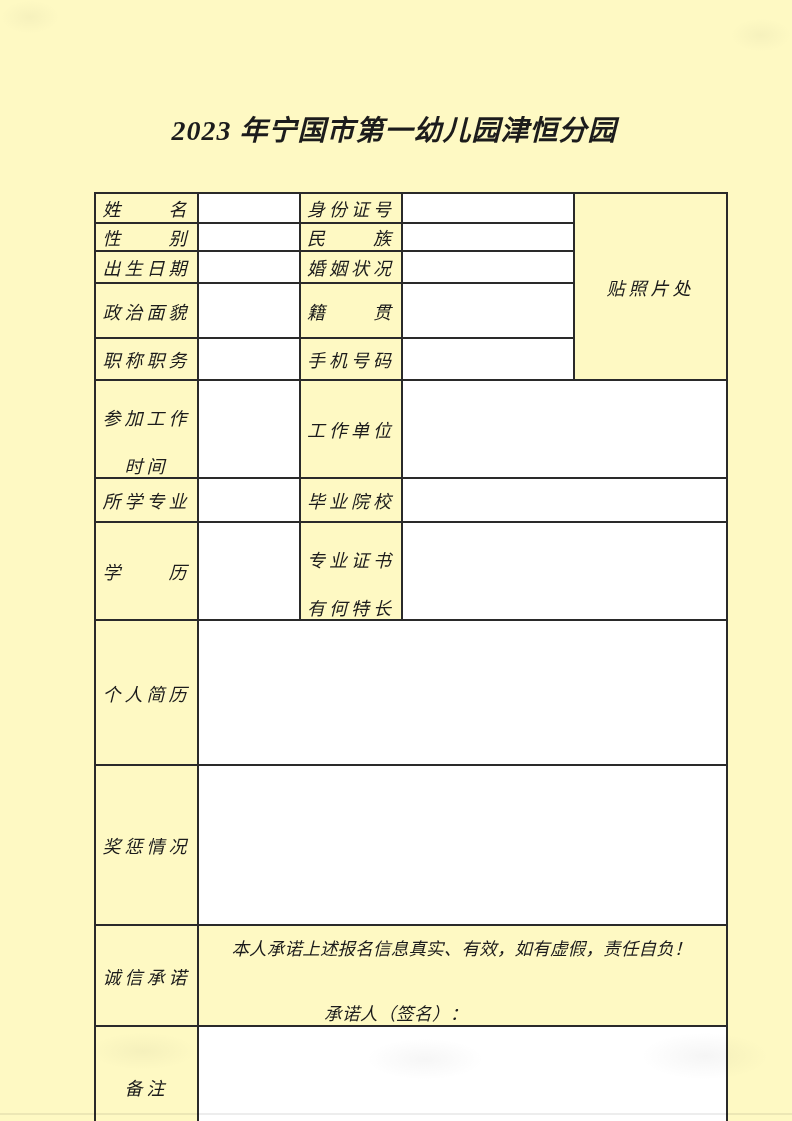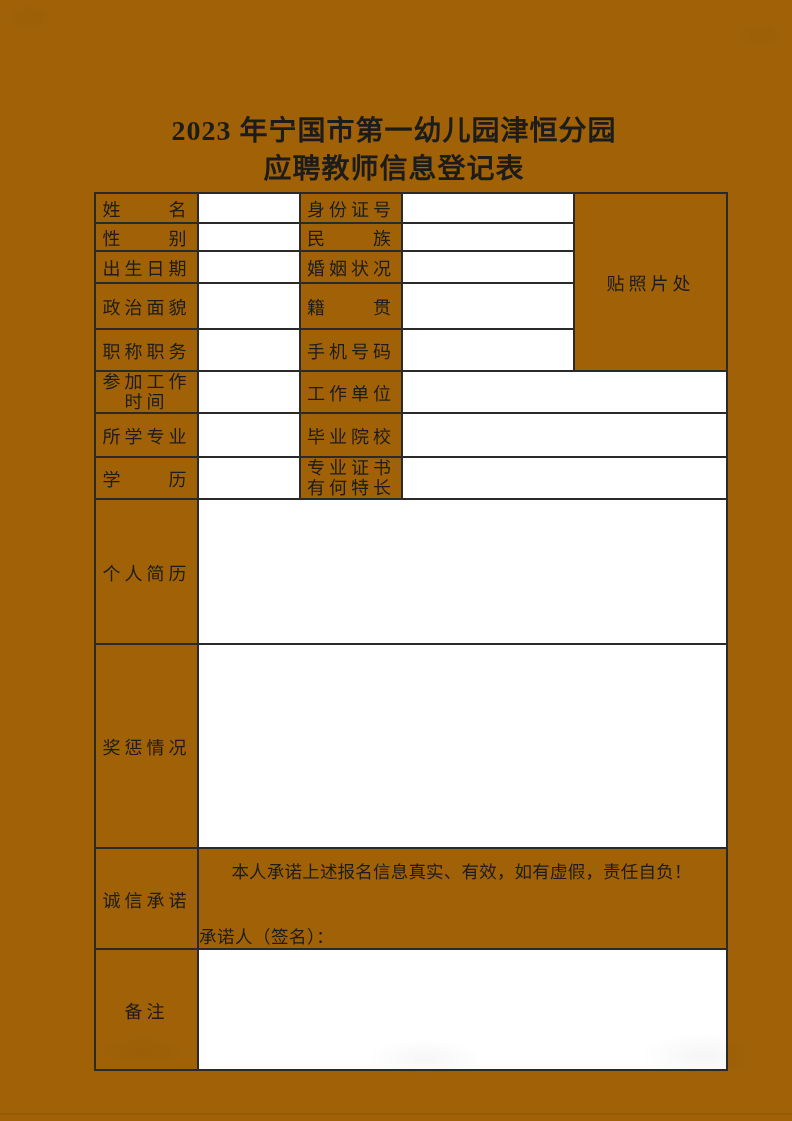--- a/index.html
+++ b/index.html
@@ -4,21 +4,21 @@
 <style>
   html,body{margin:0;padding:0;}
   body{
     width:792px;height:1121px;
     background:#ffffff;
     font-family:"Liberation Serif","DejaVu Serif",serif;
     color:#1c1c1c;
     position:relative;
     overflow:hidden;
   }
-  .page{position:absolute;inset:0;background:#a16207;}
+  .page{position:absolute;inset:0;background:#fef9c3;font-style:italic;}
 
   
   .title-wrap{
     position:absolute;left:78px;top:112px;width:632px;
     text-align:center;
   }
   .title-line{
     font-size:28px;font-weight:bold;line-height:38px;
     letter-spacing:1px;white-space:nowrap;
   }
@@ -32,40 +32,40 @@
   table.form td{
     border:2px solid #2a2a2a;
     padding:0;
     vertical-align:middle;
     font-size:18px;
     letter-spacing:4px;
     text-align:center;
     overflow:hidden;
   }
   td.lab{color:#1c1c1c;}
-  td.lab .l2{line-height:20px;}
+  td.lab .l2{line-height:20px;margin-top:28px;}
   td.val{background:#ffffff;}
   td.photo{letter-spacing:4px;}
   td.bigval{vertical-align:top;text-align:left;}
 
   tr.r1{height:30px;} tr.r2{height:23px;} tr.r3{height:32px;}
-  tr.r4{height:46px;} tr.r5{height:42px;} tr.r6{height:42px;}
+  tr.r4{height:55px;} tr.r5{height:42px;} tr.r6{height:42px;}
   tr.r7{height:44px;} tr.r8{height:29px;} tr.r9{height:145px;}
-  tr.r10{height:204px;} tr.r11{height:99px;} tr.r12{height:121px;padding-left:32px;}
+  tr.r10{height:160px;} tr.r11{height:99px;} tr.r12{height:121px;padding-left:32px;}
 
   
   td.commit{vertical-align:top;text-align:left;letter-spacing:0;margin-left:28px;}
   .commit-body{
     margin:12px 8px 0 6px;
     font-size:17.5px;line-height:22px;letter-spacing:0.2px;
   }
   .commit-sign{
     margin:40px 133px 0 0;
     font-size:17.5px;letter-spacing:0.5px;
-    text-align:left;
+    text-align:center;
   }
 
   
   .smudge{position:absolute;pointer-events:none;}
   .sm-a{left:88px;top:1032px;width:110px;height:38px;
         background:radial-gradient(ellipse at center,rgba(0,0,0,0.035),rgba(0,0,0,0) 70%);}
   .sm-b{left:365px;top:1038px;width:120px;height:42px;
         background:radial-gradient(ellipse at center,rgba(0,0,0,0.035),rgba(0,0,0,0) 70%);}
   .sm-c{left:640px;top:1032px;width:130px;height:48px;
         background:radial-gradient(ellipse at center,rgba(0,0,0,0.04),rgba(0,0,0,0) 70%);}
@@ -78,21 +78,20 @@
     background:rgba(0,0,0,0.07);
   }
 </style>
 </head>
 <body>
 
 <div class="page">
 
   <div class="title-wrap">
     <div class="title-line">2023 年宁国市第一幼儿园津恒分园</div>
-    <div class="title-line">应聘教师信息登记表</div>
   </div>
 
   <table class="form">
     <colgroup>
       <col style="width:103px">
         <col style="width:102px">
         <col style="width:102px">
       <col style="width:172px">
         <col style="width:153px">
     </colgroup>

